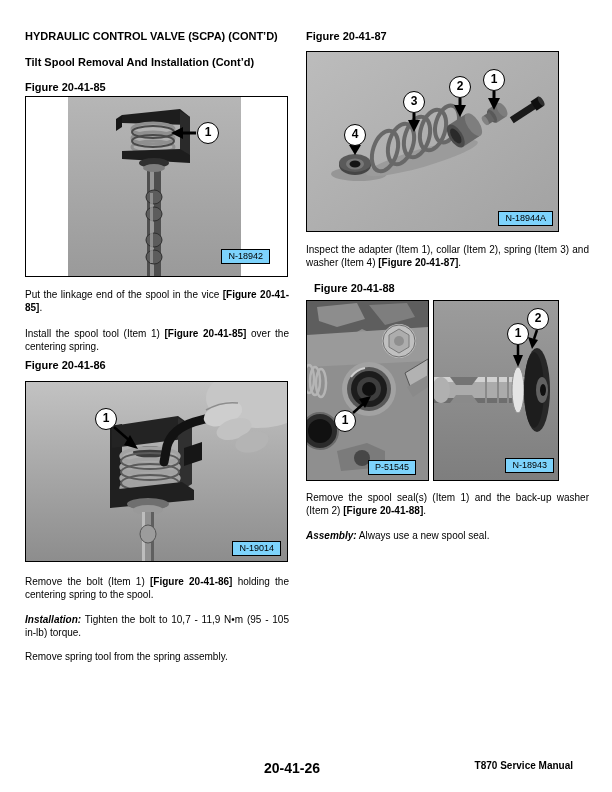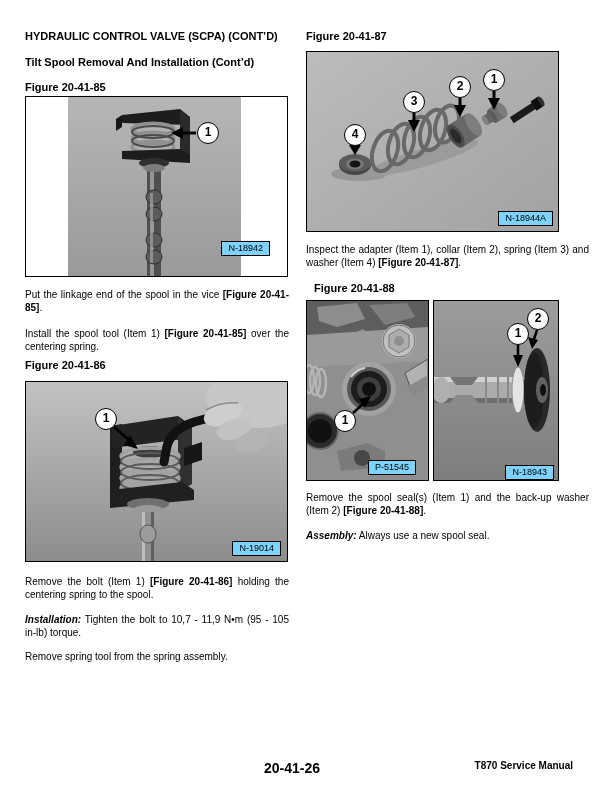--- a/index.html
+++ b/index.html
@@ -103,21 +103,21 @@
           <ellipse cx="85" cy="44" rx="21" ry="6"></ellipse>
         </g>
         <polygon points="54,54 112,52 122,58 122,66 54,62" fill="#1d1d1d"></polygon>
         <ellipse cx="86" cy="66" rx="15" ry="5" fill="#303030"></ellipse>
         <ellipse cx="86" cy="71" rx="11" ry="4" fill="#7d7d7d"></ellipse>
         <line x1="112" y1="36" x2="128" y2="36" stroke="#000" stroke-width="3"></line>
         <polygon points="103,36 115,30 115,42" fill="#000"></polygon>
       </svg>
       <div class="callout" style="left:129px; top:25px;">1</div>
     </div>
-    <div class="photo-label" style="right:17px; bottom:20px;margin-top:40px;">N-18942</div>
+    <div class="photo-label" style="right:17px; bottom:12px;margin-top:40px;">N-18942</div>
   </div>
 
   <p class="para" style="left:25px; top:288px; width:264px;"><span>Put the linkage end of the spool in the vice </span><span class="b">[Figure 20-41-85]</span><span>.</span></p>
 
   <p class="para" style="left:25px; top:327px; width:264px;"><span>Install the spool tool (Item 1) </span><span class="b">[Figure 20-41-85]</span><span> over the centering spring.</span></p>
 
   <div class="h3" style="left:25px; top:359px;">Figure 20-41-86</div>
 
   <div class="figbox" style="left:25px; top:381px; width:263px; height:181px;">
     <div class="photo" style="left:0; top:0; width:261px; height:179px;">
@@ -299,21 +299,21 @@
         <ellipse cx="100" cy="89" rx="10" ry="38" fill="#1d1d1d"></ellipse>
         <ellipse cx="108" cy="89" rx="6" ry="13" fill="#616161"></ellipse>
         <ellipse cx="109" cy="89" rx="3" ry="6" fill="#101010"></ellipse>
         <line x1="84" y1="44" x2="84" y2="56" stroke="#000" stroke-width="2.5"></line>
         <polygon points="79,54 89,54 84,66" fill="#000"></polygon>
         <line x1="103" y1="29" x2="100" y2="38" stroke="#000" stroke-width="2.5"></line>
         <polygon points="94,36 104,39 98,48" fill="#000"></polygon>
       </svg>
       <div class="callout" style="left:73px; top:22px;">1</div>
       <div class="callout" style="left:93px; top:7px;">2</div>
-      <div class="photo-label" style="right:4px; bottom:0;">N-18943</div>
+      <div class="photo-label" style="right:4px; bottom:7px;">N-18943</div>
     </div>
   </div>
 
   <p class="para" style="left:306px; top:491px; width:283px;"><span>Remove the spool seal(s) (Item 1) and the back-up washer (Item 2) </span><span class="b">[Figure 20-41-88]</span><span>.</span></p>
 
   <p class="para" style="left:306px; top:529px; width:283px;"><span class="bi">Assembly:</span><span> Always use a new spool seal.</span></p>
 
   <div class="footer-page">20-41-26</div>
   <div class="footer-manual">T870 Service Manual</div>
 

